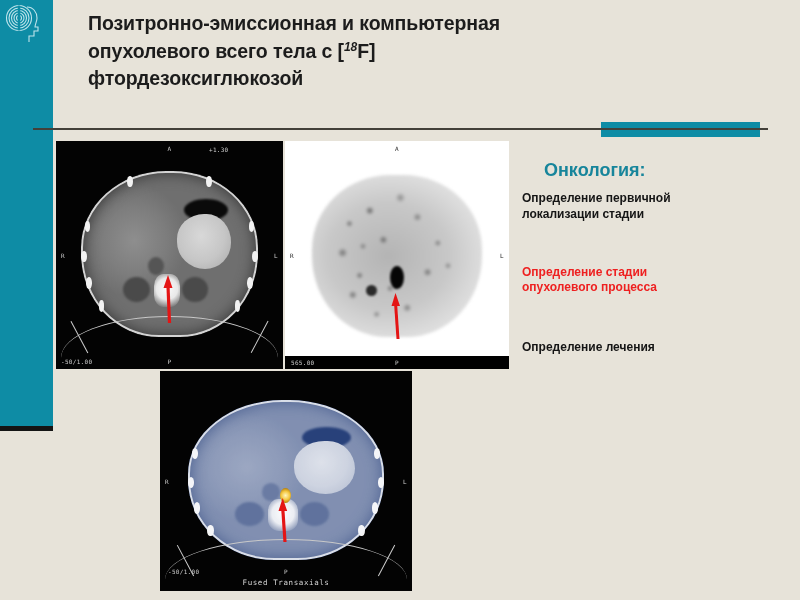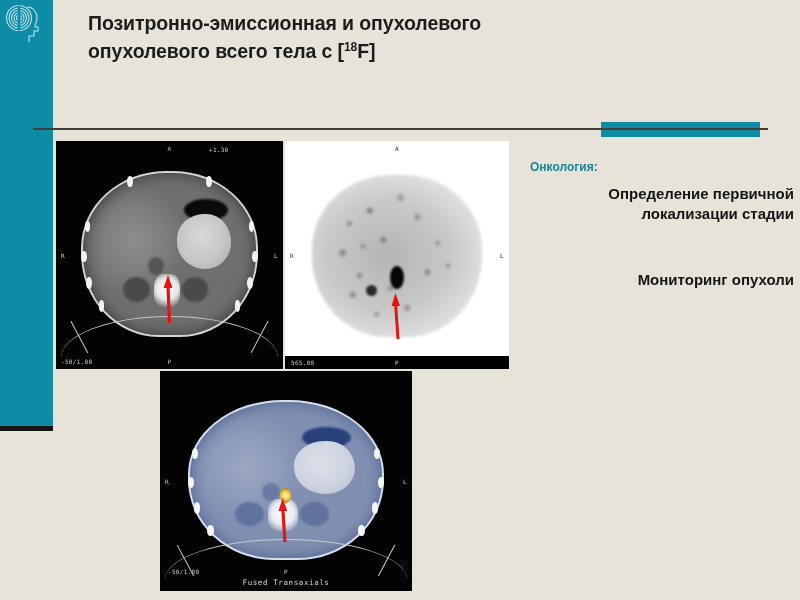--- a/index.html
+++ b/index.html
@@ -49,20 +49,21 @@
     font-size: 19.5px;
     font-weight: bold;
     line-height: 1.42;
     color: #1c1c1c;
     letter-spacing: -0.1px;
   }
   .slide-title sup {
     font-size: 0.62em;
     vertical-align: super;
     line-height: 0;
+    font-style: italic;
   }
 
   
   .divider-rule {
     position: absolute;
     left: 33px;
     top: 128px;
     width: 735px;
     height: 2px;
     background: #434039;
@@ -327,31 +328,31 @@
 
   
   .content-col {
     position: absolute;
     left: 512px;
     top: 160px;
     width: 282px;
   }
   .onco-heading {
     color: #17859b;
+    font-size: 18px;
+    font-weight: bold;
+    margin: 0 0 10px 32px;
+  }
+  .bullet-line {
     font-size: 12px;
-    font-weight: bold;
-    margin: 0 0 10px 18px;
-  }
-  .bullet-line {
-    font-size: 15px;
     font-weight: bold;
     line-height: 1.32;
     color: #151515;
-    text-align: right;
-    margin: 0;
+    text-align: left;
+    margin: 10px;
   }
   .bullet-line.accent { color: #ee2020; }
   .gap-a { height: 22px; }
   .gap-b { height: 24px; }
 </style>
 </head>
 <body>
 
 <div class="sidebar-teal">
   <svg class="brain-head-icon" viewBox="0 0 44 44">
@@ -362,22 +363,23 @@
       <circle cx="16" cy="16" r="7.5"></circle>
       <circle cx="16" cy="16" r="5"></circle>
       <circle cx="16" cy="16" r="2.5"></circle>
       <path d="M16 3.5 L16 28.5" stroke="#0e8ca5" stroke-width="2.4"></path>
     </g>
   </svg>
 </div>
 <div class="sidebar-shadow"></div>
 
 <div class="slide-title">
-  <span>Позитронно-эмиссионная и опухолевого</span><br>
+  <span>Позитронно-эмиссионная и компьютерная</span><br>
   <span>опухолевого всего тела с [</span><sup>18</sup><span>F]</span><br>
+  <span>фтордезоксиглюкозой</span>
 </div>
 
 <div class="divider-accent"></div>
 <div class="divider-rule"></div>
 <div class="divider-accent-line"></div>
 
 <div class="scan scan-ct1">
   <div class="ct-frame">
     <div class="body-outline">
       <div class="organ-gas"></div>
@@ -476,19 +478,23 @@
 <div class="content-col">
   <div class="onco-heading">Онкология:</div>
 
   <p class="bullet-line">
     <span>Определение первичной</span><br>
     <span>локализации стадии</span>
   </p>
 
   <div class="gap-a"></div>
 
+  <p class="bullet-line accent">
+    <span>Определение стадии</span><br>
+    <span>опухолевого процесса</span>
+  </p>
 
   <div class="gap-b"></div>
 
   <p class="bullet-line">
-    <span>Мониторинг опухоли</span>
+    <span>Определение лечения</span>
   </p>
 </div>
 
 </body></html>

